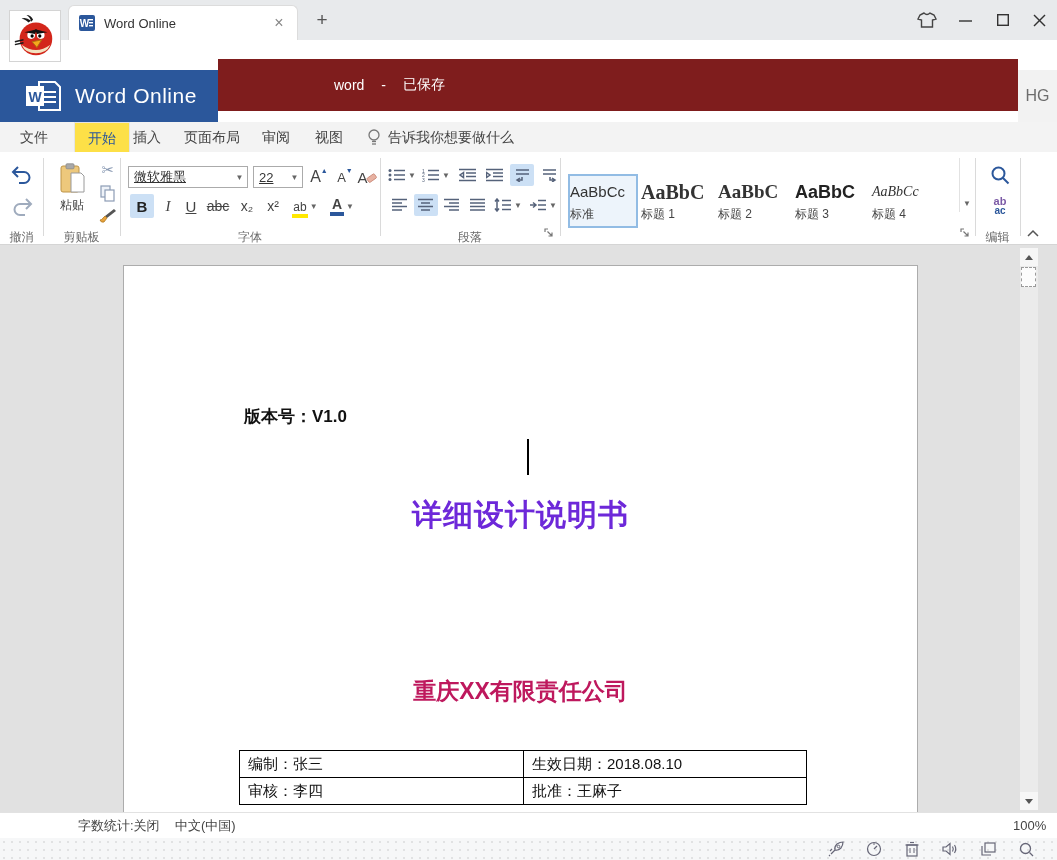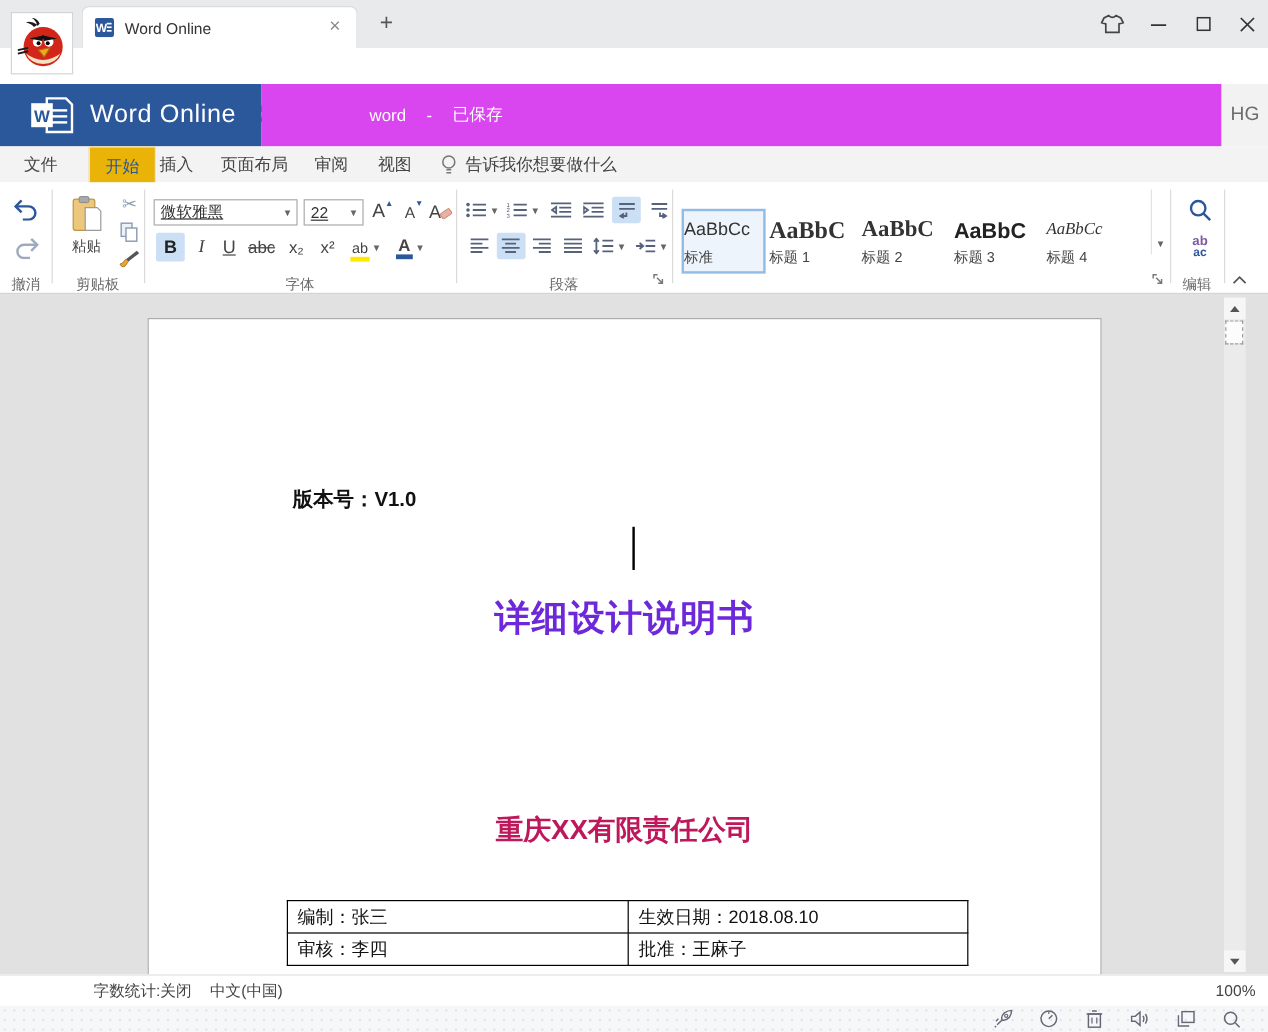--- a/index.html
+++ b/index.html
@@ -23,28 +23,28 @@
   .navico { position:absolute; top:46px; width:22px; height:20px; display:flex; align-items:center; justify-content:center; }
   #url { position:absolute; left:292px; top:45px; font-size:15px; white-space:nowrap; }
   #url .host { color:#2b2b2b; }
   #url .rest { color:#9b9b9b; }
   .addr-div { position:absolute; left:757px; top:44px; width:1px; height:24px; background:#e3e3e3; }
   .extico { position:absolute; top:45px; width:20px; height:20px; display:flex; align-items:center; justify-content:center; font-size:14px; }
 
   
   #brand { position:absolute; left:0; top:70px; width:218px; height:52px; background:#2b579b; display:flex; align-items:center; }
   #brand .bname { color:#fff; font-size:21px; margin-left:13px; letter-spacing:.5px; }
-  #docbar { position:absolute; left:218px; top:70px; width:800px; height:52px; background:#d946ef; display:flex; align-items:center; padding-left:90px; gap:17px; }
+  #docbar { position:absolute; left:218px; top:59px; width:800px; height:52px; background:#7f1d1d; display:flex; align-items:center; padding-left:116px; gap:17px; }
   #docbar span { color:#fff; font-size:14px; }
   #userbox { position:absolute; left:1018px; top:70px; width:39px; height:52px; background:#f2f2f2; color:#6d6d6d; font-size:16px; display:flex; align-items:center; justify-content:center; }
 
   
   #ribbontabs { position:absolute; left:0; top:122px; width:1057px; height:30px; background:#f3f3f3; font-size:14px; }
   .rtab { position:absolute; top:0; height:30px; line-height:30px; color:#444; }
-  .rtab.active { background:#eab308; color:#2b579a; padding:0 13px; border:1px solid #e4e4e4; border-bottom:none; }
+  .rtab.active { background:#fde047; color:#2b579a; padding:0 13px; border:1px solid #e4e4e4; border-bottom:none; }
   #tellme { position:absolute; left:388px; top:0; height:30px; line-height:30px; color:#444; }
   #bulb { position:absolute; left:367px; top:7px; }
 
   
   #ribbon { position:absolute; left:0; top:152px; width:1057px; height:93px; background:#fff; border-bottom:1px solid #d5d5d5; }
   .gsep { position:absolute; top:6px; width:1px; height:78px; background:#dadada; }
   .glabel { position:absolute; top:77px; font-size:12px; color:#696969; text-align:center; }
   .rbtn { position:absolute; display:flex; align-items:center; justify-content:center; border-radius:2px; }
   .rbtn.on { background:#cce0f5; }
   .combo { position:absolute; height:22px; border:1px solid #ababab; background:#fff; display:flex; align-items:center; font-size:13px; color:#333; }

